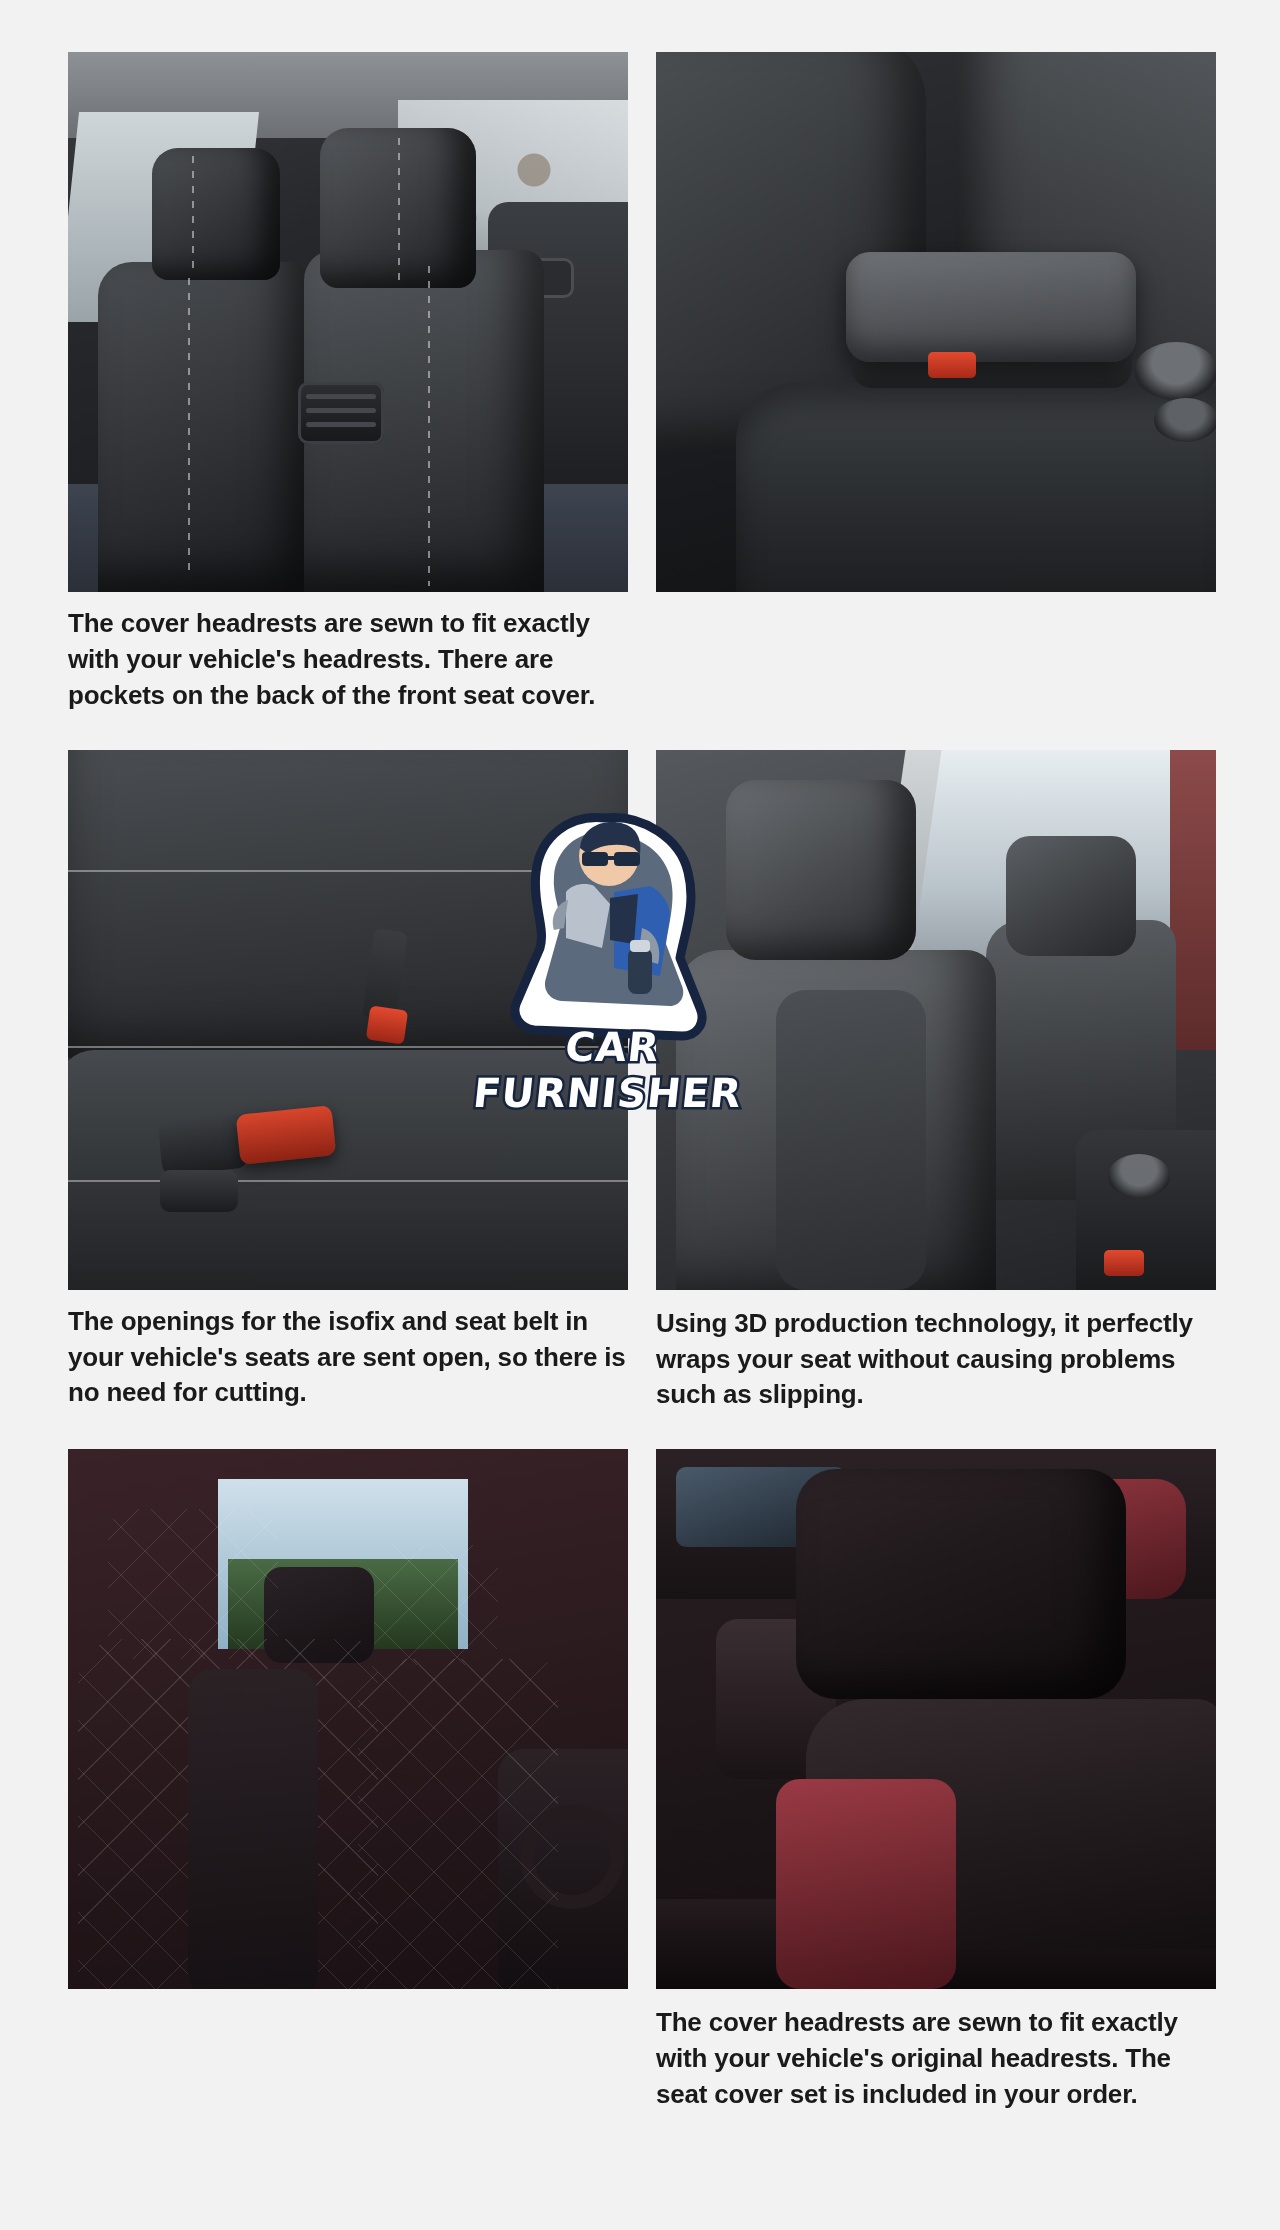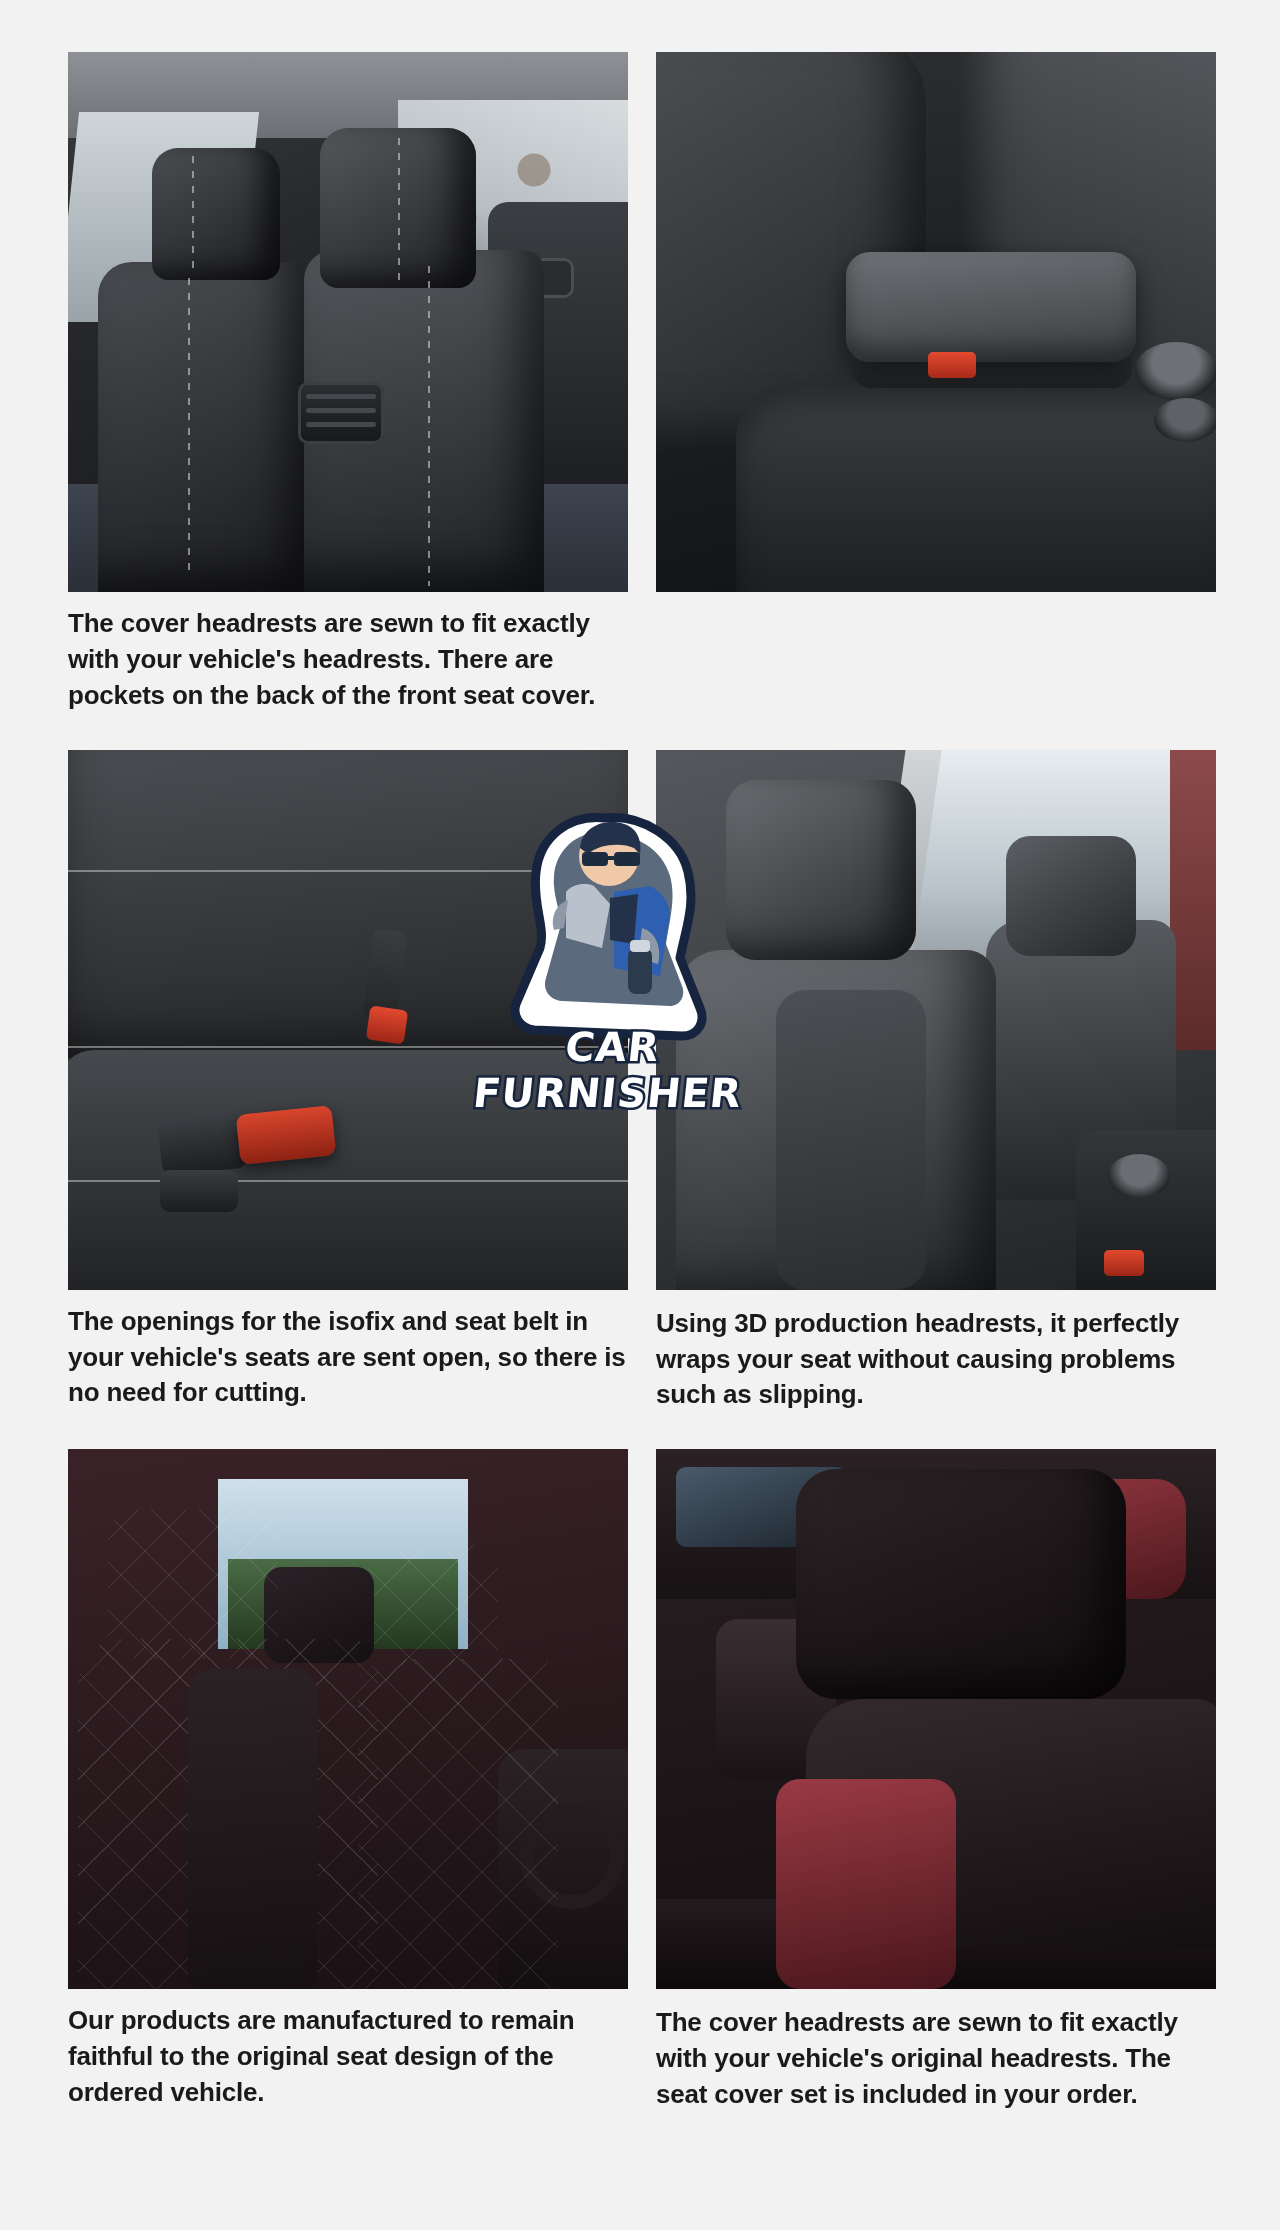--- a/index.html
+++ b/index.html
@@ -230,37 +230,36 @@
         <div class="layer redtrim"></div>
         <div class="layer seatB"></div>
         <div class="layer hrB"></div>
         <div class="layer console"></div>
         <div class="layer cupsA"></div>
         <div class="layer seatA"></div>
         <div class="layer suede"></div>
         <div class="layer hrA"></div>
         <div class="layer belt"></div>
       </div>
-      <div class="caption">Using 3D production headrests, it perfectly wraps your seat without causing problems such as slipping.</div>
+      <div class="caption">Using 3D production technology, it perfectly wraps your seat without causing problems such as slipping.</div>
     </div>
 
     <div class="cell left">
       <div class="photo p5">
         <div class="layer winA"></div>
         <div class="layer greenery"></div>
         <div class="layer dash"></div>
         <div class="layer wheel"></div>
         <div class="layer seatB quilt"></div>
         <div class="layer hr2 quilt"></div>
         <div class="layer hrMid"></div>
         <div class="layer seatA quilt"></div>
         <div class="layer panelA"></div>
         <div class="layer hr1 quilt"></div>
       </div>
-      <div class="caption">Our products are manufactured to remain faithful to the original seat design of the ordered vehicle.</div>
     </div>
 
     <div class="cell right">
       <div class="photo p6">
         <div class="layer dashTop"></div>
         <div class="layer screen"></div>
         <div class="layer shifter"></div>
         <div class="layer floorDark"></div>
         <div class="layer redTop quilt"></div>
         <div class="layer post1"></div>

